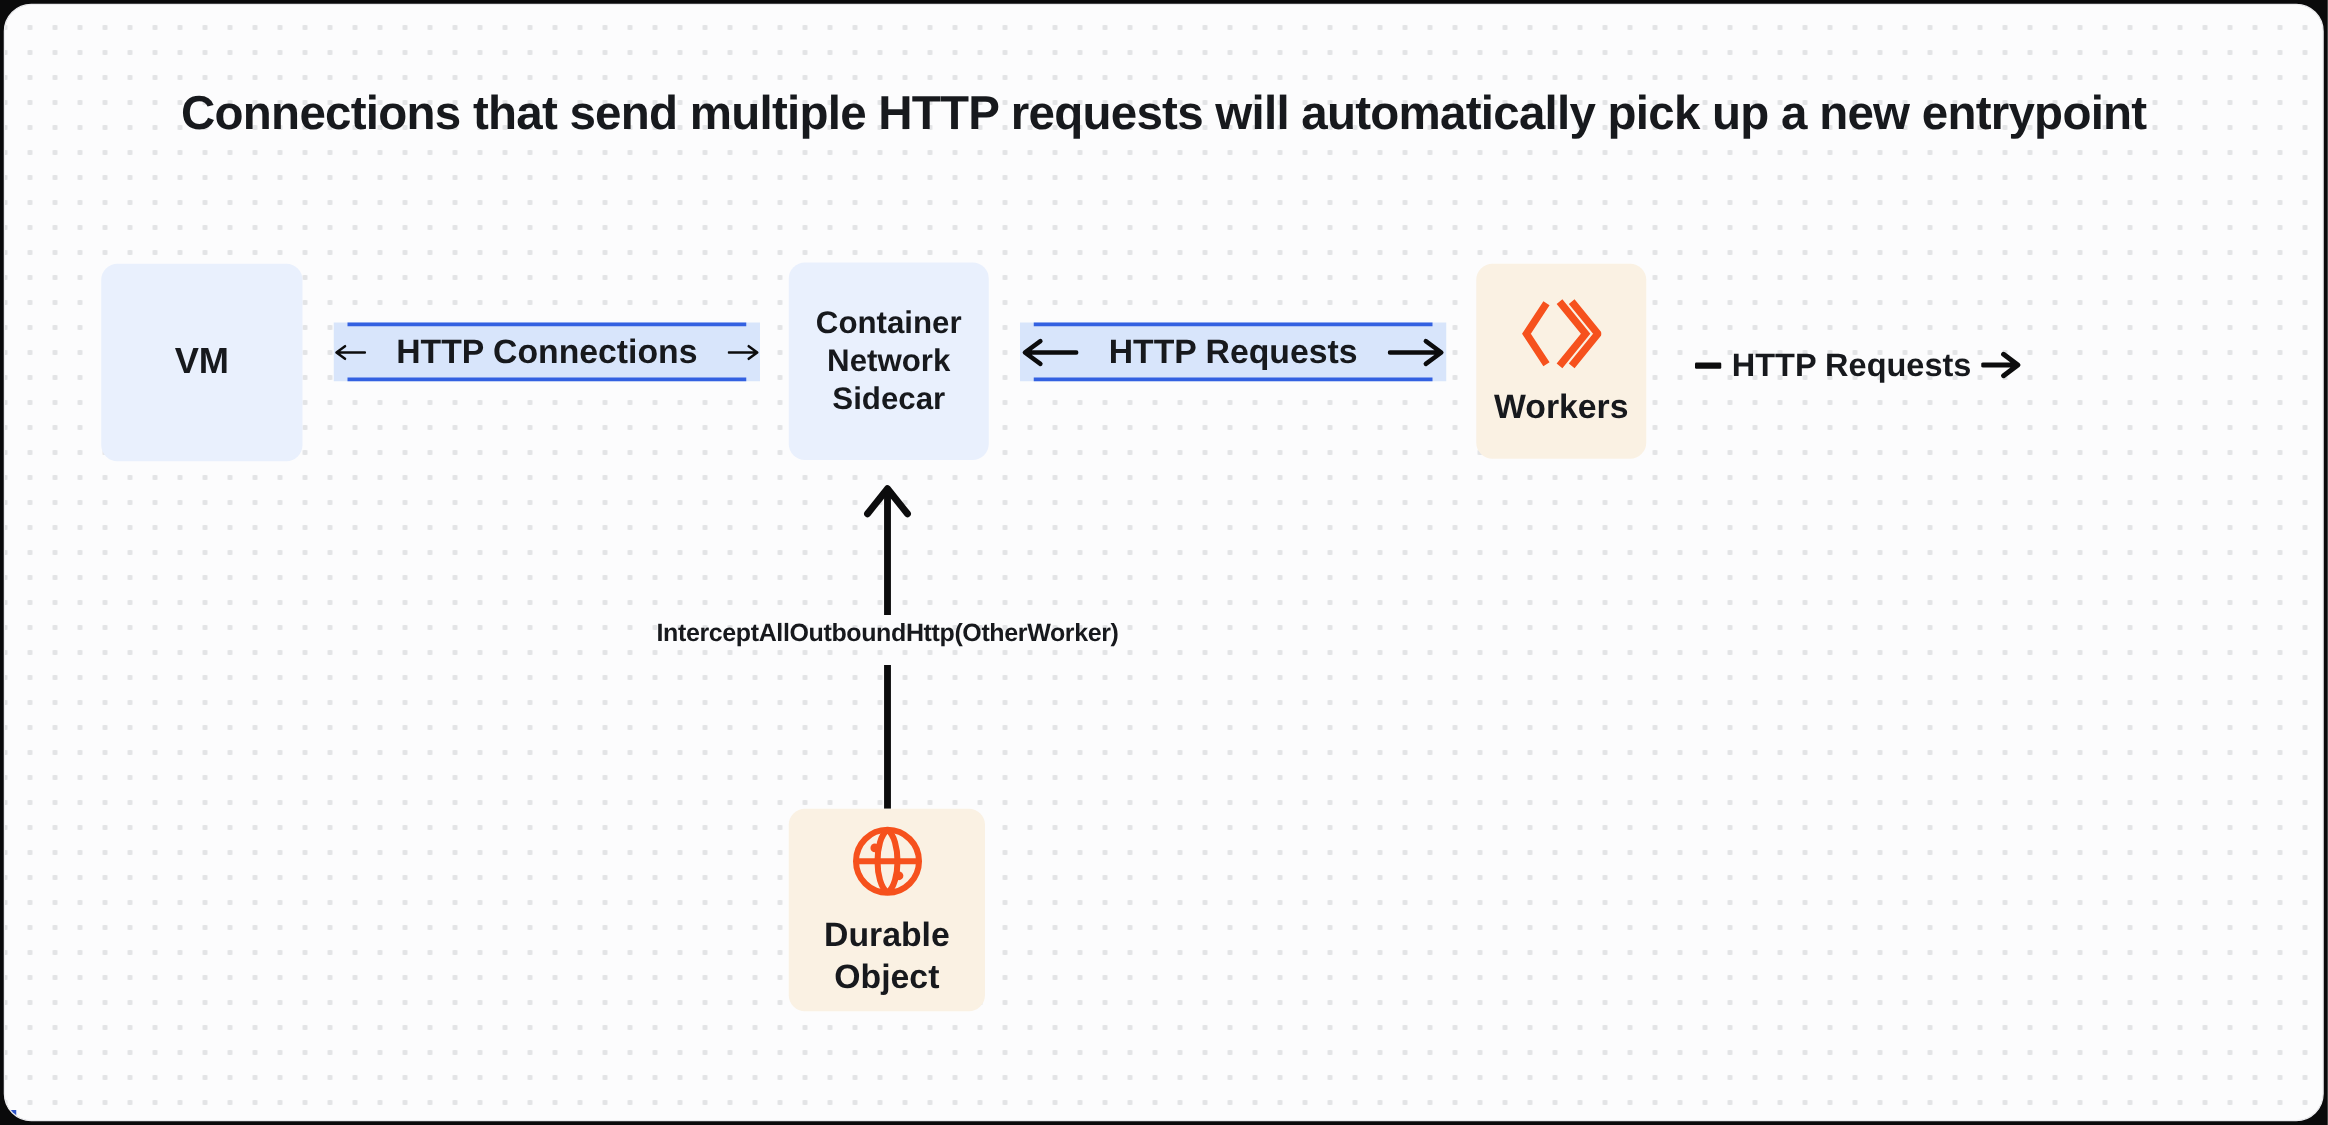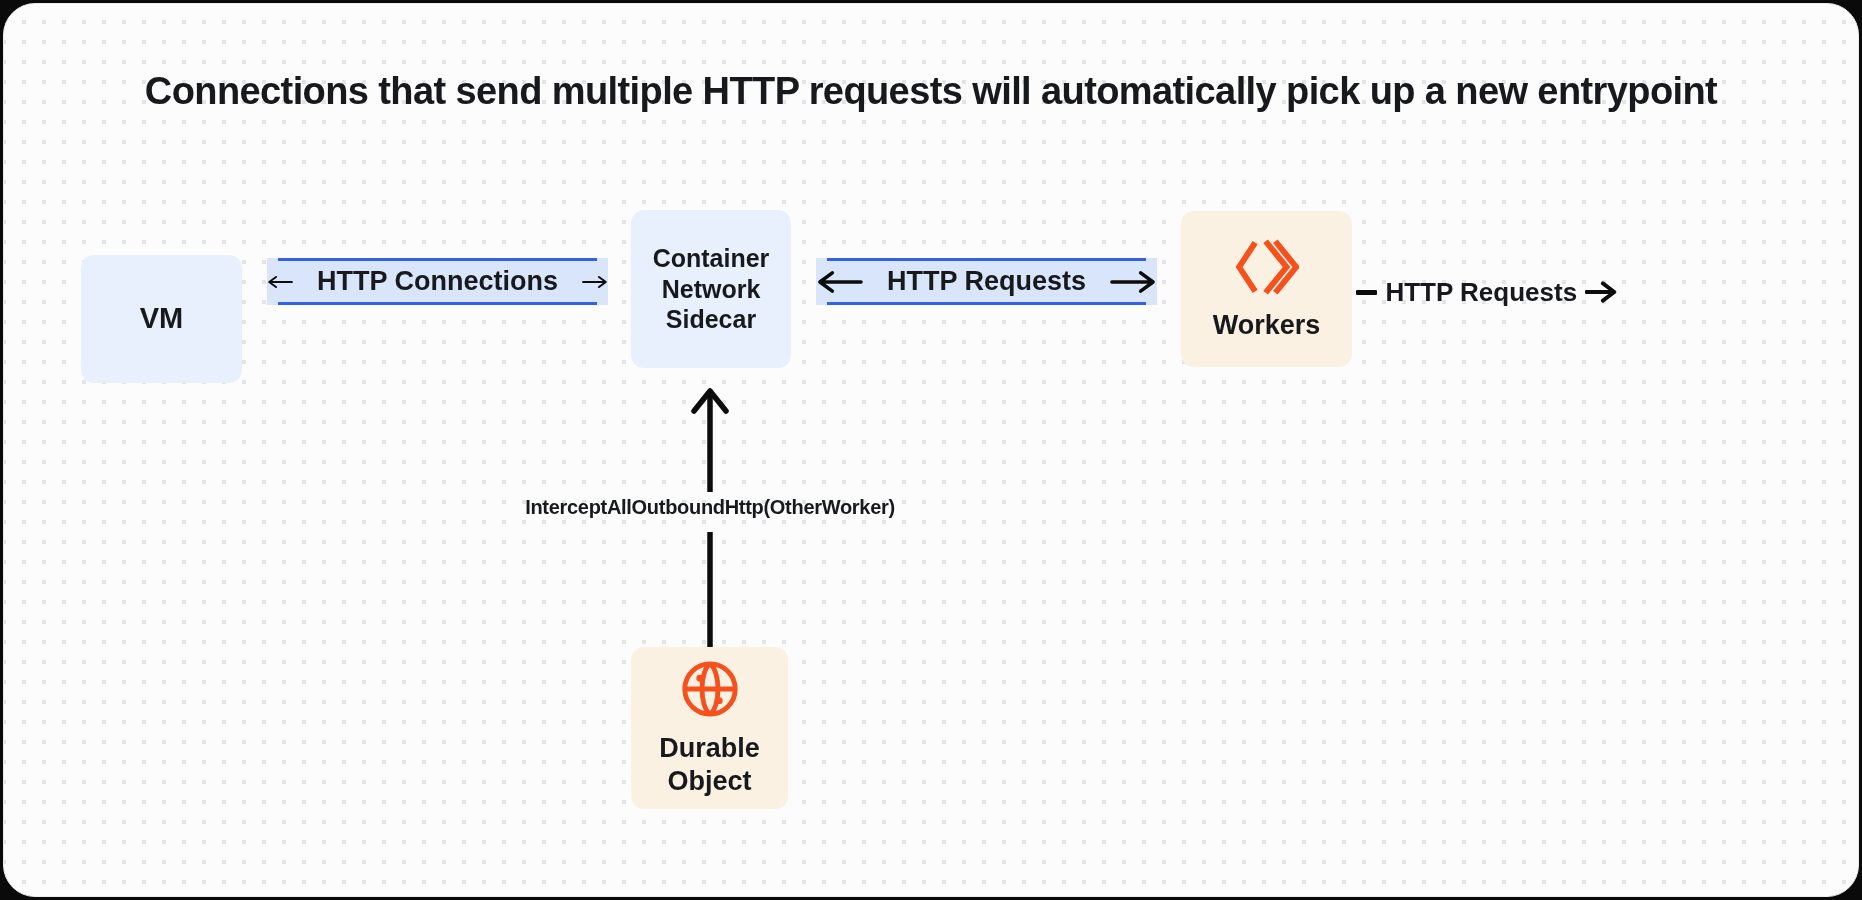--- a/index.html
+++ b/index.html
@@ -3,37 +3,37 @@
 <meta charset="utf-8">
 <style>
   * { margin:0; padding:0; box-sizing:border-box; }
   html,body { width:1862px; height:900px; background:#0a0a0b; font-family:"Liberation Sans",sans-serif; }
   :root{
     --accent-blue:#3361E1; --band-fill:#D8E5FB; --node-blue:#E9F0FD;
     --node-cream:#FAF1E3; --brand-orange:#F6511D; --ink:#17191D; --arrow-black:#0c0c0d;
   }
   .canvas{
     position:absolute; left:3px; top:3px; width:1856px; height:894px;
-    background:#FCFCFD; border:1px solid #ececef; border-radius:32px; overflow:hidden;
+    background:#FCFCFD; border:1px solid #ececef; border-radius:22px; overflow:hidden;
     background-image:radial-gradient(#E3E4E6 2.2px, rgba(0,0,0,0) 2.4px);
     background-size:20px 20px; background-position:10px 8px;
   }
   .title{
     position:absolute; left:0; right:0; top:66px; text-align:center;
     font-size:38px; font-weight:700; color:var(--ink); letter-spacing:-0.6px;
   }
   .node{ position:absolute; border-radius:13px; display:flex; flex-direction:column;
          align-items:center; justify-content:center; text-align:center; }
   .node-blue{ background:var(--node-blue); }
   .node-cream{ background:var(--node-cream); }
   .node-label{ font-weight:700; color:var(--ink); line-height:1.22; }
 
-  .vm       { left:77px;  top:207px; width:161px; height:128px;margin-top:44px; }
+  .vm       { left:77px;  top:207px; width:161px; height:158px; }
   .sidecar  { left:627px; top:206px; width:160px; height:158px; padding:12px 12px; }
-  .workers  { left:1177px;top:207px; width:171px; height:156px; }
+  .workers  { left:1177px;top:207px; width:136px; height:156px; }
   .other    { left:1627px;top:206px; width:159px; height:157px; padding:0 8px; }
   .durable  { left:627px; top:643px; width:157px; height:162px; padding:0 13px; }
 
   .vm .node-label{ font-size:29px; }
   .sidecar .node-label{ font-size:25px; }
   .workers .node-label{ font-size:27px; margin-top:12px; }
   .other .node-label{ font-size:27px; margin-top:10px; }
   .durable .node-label{ font-size:27px; margin-top:12px; }
 
   .band{

